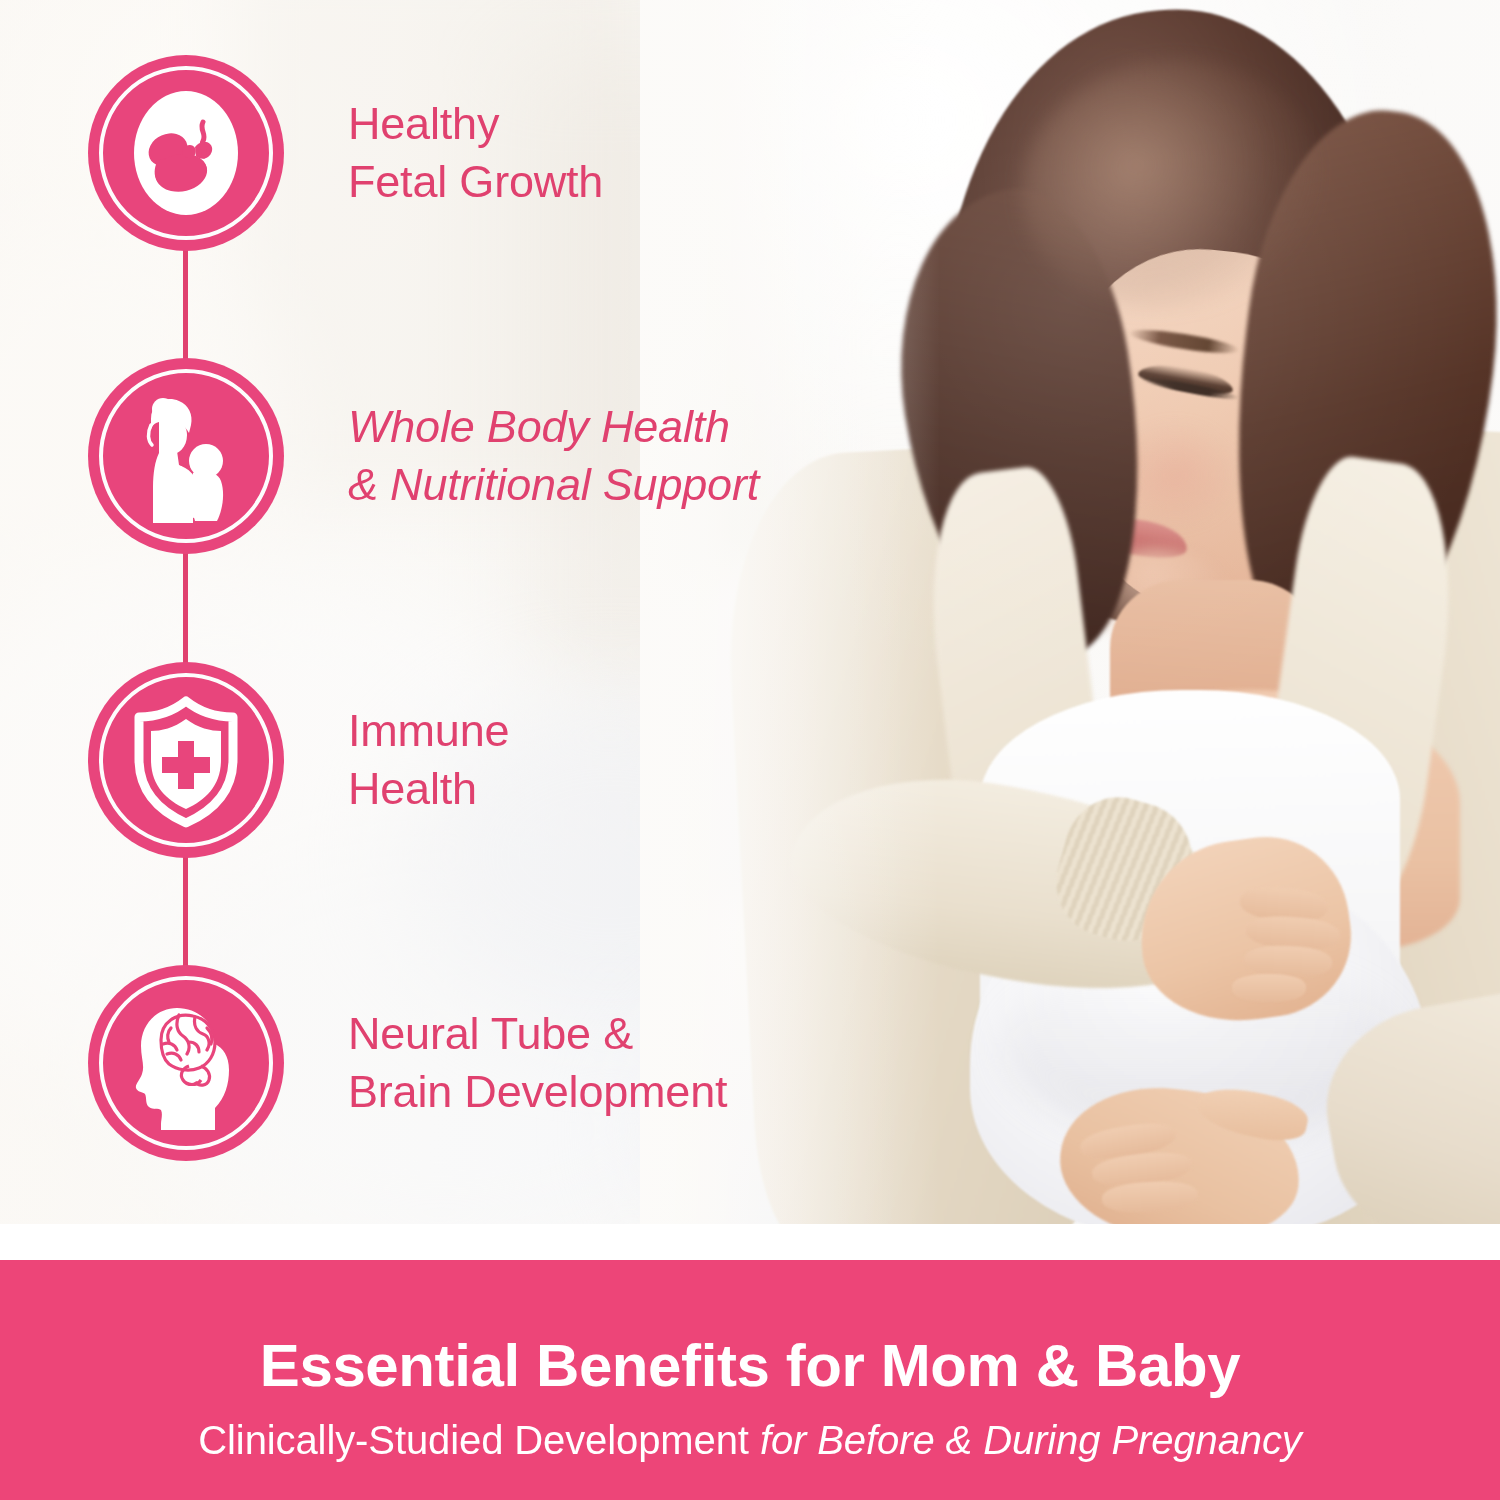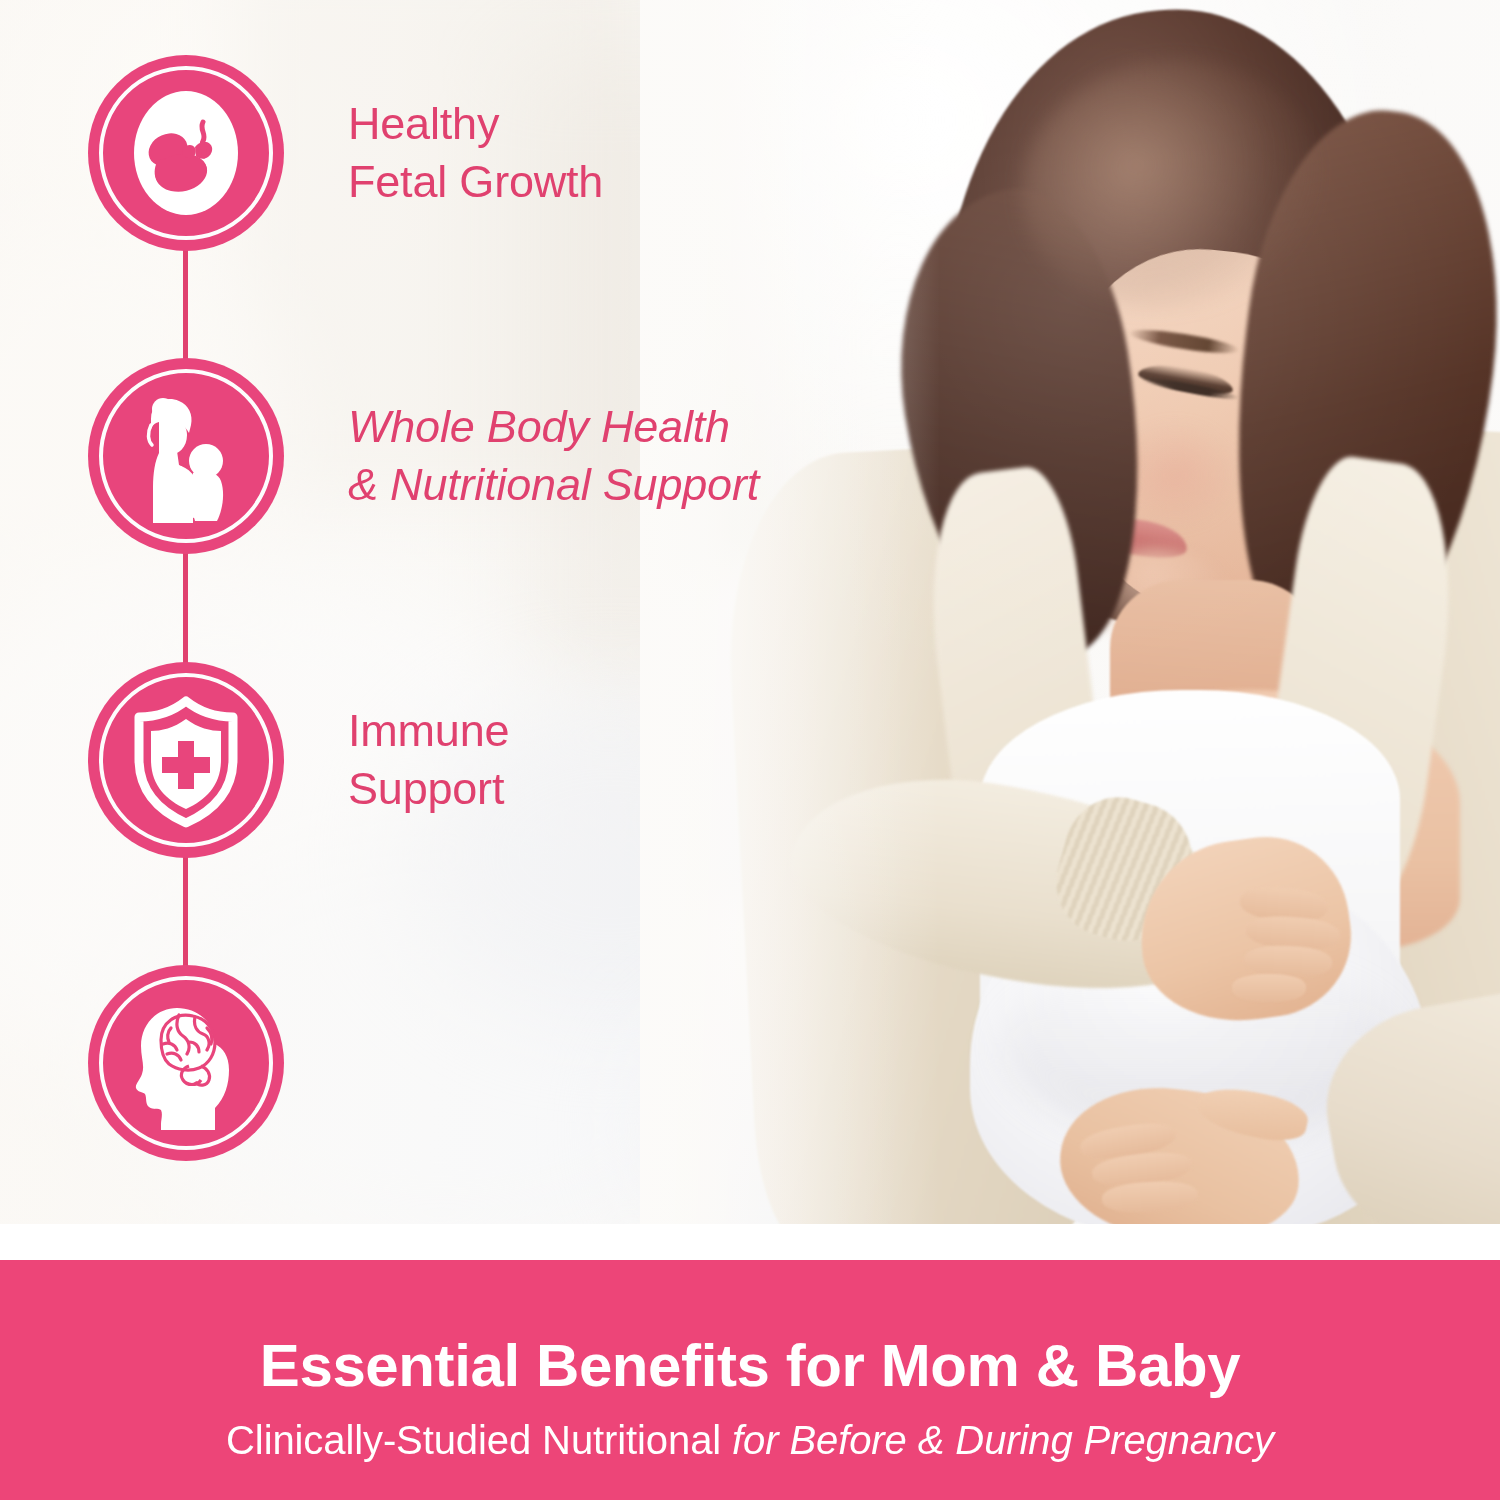--- a/index.html
+++ b/index.html
@@ -525,21 +525,21 @@
                    C102 126 122 106 122 74 L122 32 C108 32 90 28 75 16 Z" fill="none" stroke="#ffffff" stroke-width="9" stroke-linejoin="round"></path>
 
           <path d="M75 34 C63 43 50 46 40 46 L40 75 C40 100 55 115 75 124
                    C95 115 110 100 110 75 L110 46 C100 46 87 43 75 34 Z" fill="#ffffff"></path>
 
           <path d="M67 56 L83 56 L83 72 L99 72 L99 88 L83 88 L83 104 L67 104
                    L67 88 L51 88 L51 72 L67 72 Z" fill="#E8457C"></path>
         </svg>
       </div>
       <div class="benefit-label">Immune
-Support</div>
+Health</div>
     </div>
 
     <div class="benefit-row r4">
       <div class="icon-badge">
         <svg width="150" height="150" viewBox="0 0 150 150" aria-hidden="true">
 
           <path d="M104 56 C104 34 86 20 66 20 C46 20 30 36 30 58
                    C30 70 34 78 31 86 C29 92 24 96 25 100 C26 104 32 104 34 106
                    C36 110 34 116 38 119 C42 122 48 120 50 122 C52 126 50 132 50 136
                    L50 142 L104 142 L104 120 C114 110 118 96 118 82 C118 68 112 60 104 56 Z" fill="#ffffff"></path>
@@ -555,22 +555,24 @@
             <path d="M60 40 C56 44 56 50 58 54"></path>
             <path d="M78 54 C84 54 88 58 88 64"></path>
           </g>
 
           <g fill="none" stroke="#E8457C" stroke-width="3.2" stroke-linejoin="round">
             <path d="M78 78 C72 80 68 86 72 92 C76 98 86 98 90 92"></path>
             <path d="M90 78 C96 80 100 86 98 92 C96 98 88 99 84 94"></path>
           </g>
         </svg>
       </div>
+      <div class="benefit-label">Neural Tube &amp;
+Brain Development</div>
     </div>
 
   </div>
 
   <div class="banner">
     <div class="banner-title">Essential Benefits for Mom &amp; Baby</div>
-    <div class="banner-sub"><span>Clinically-Studied Nutritional </span><span class="ital">for Before &amp; During Pregnancy</span></div>
+    <div class="banner-sub"><span>Clinically-Studied Development </span><span class="ital">for Before &amp; During Pregnancy</span></div>
   </div>
 
 </div>
 
 </body></html>

